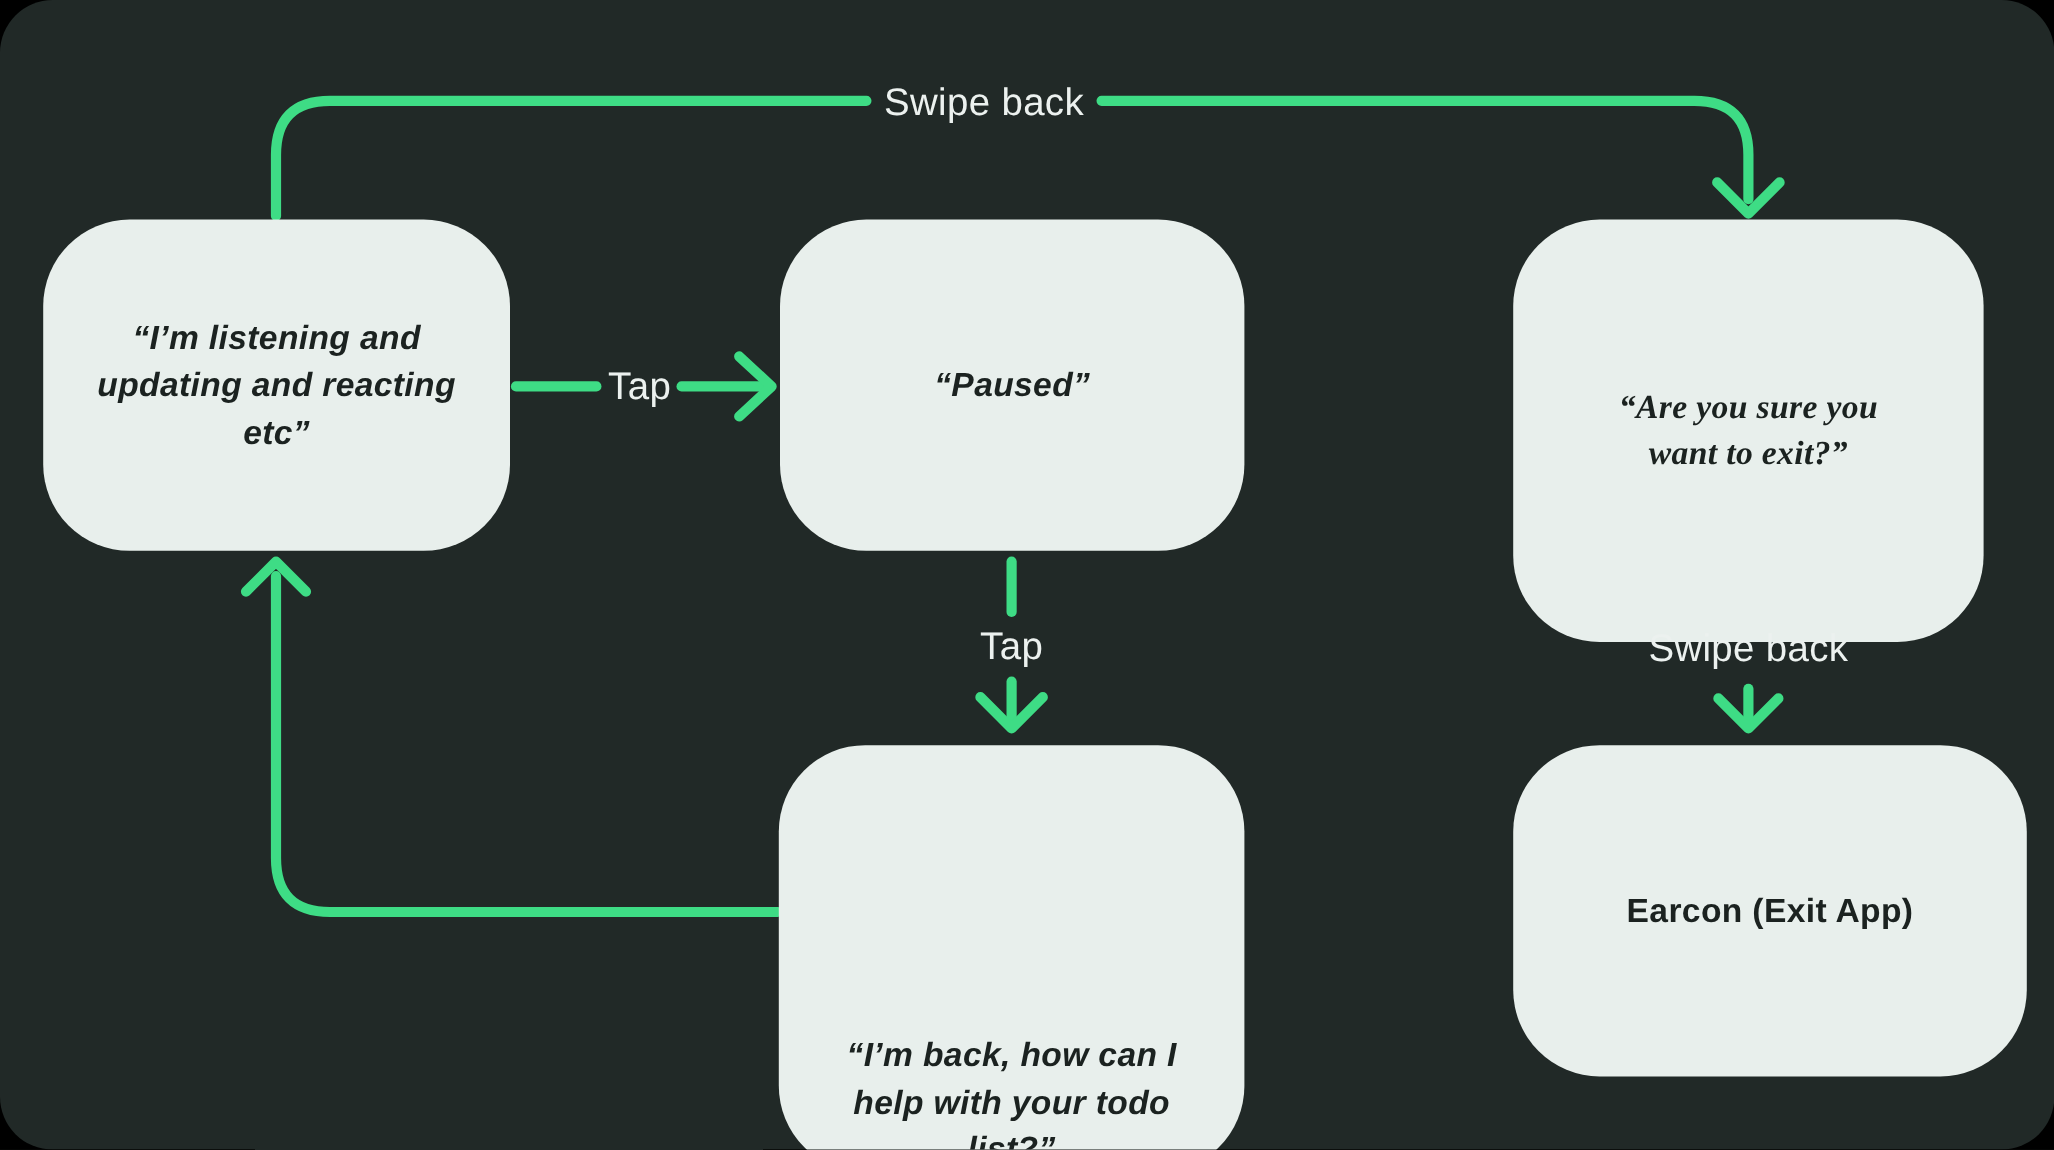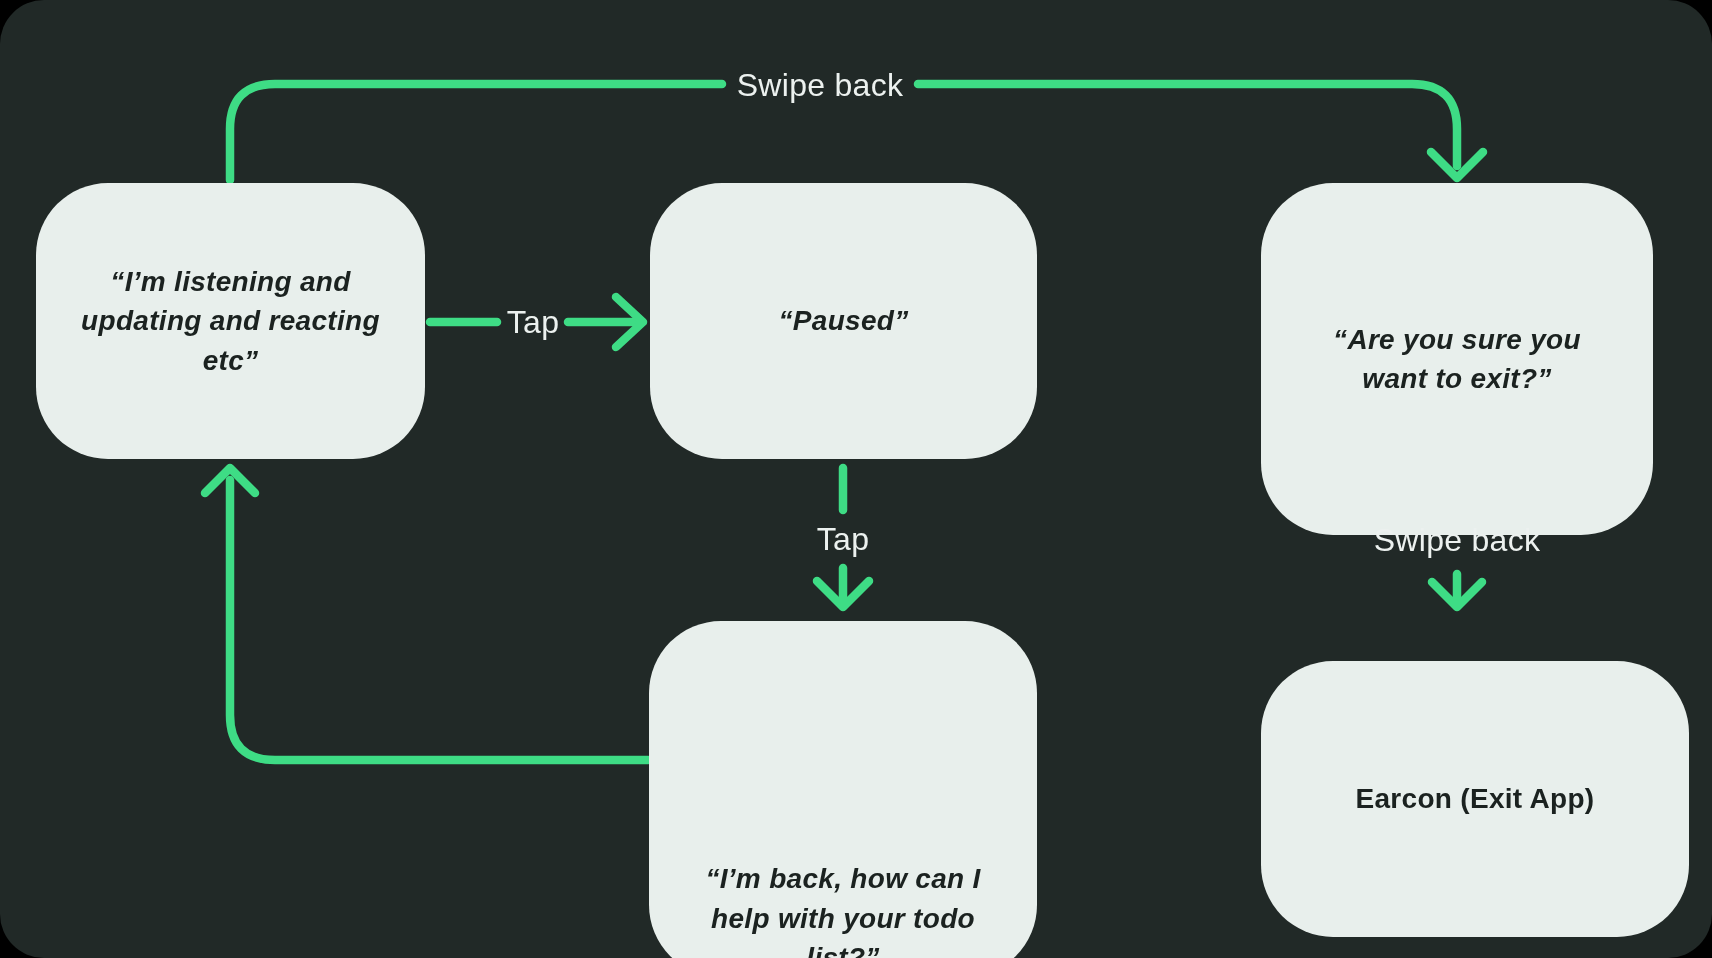--- a/index.html
+++ b/index.html
@@ -59,23 +59,23 @@
     transform: translate(-50%, -50%);
     color: var(--label-text);
     font-size: 32px;
     font-weight: normal;
     letter-spacing: 0.3px;
     white-space: nowrap;
   }
   
   #node-listening    { left: 36px;   top: 183px; width: 389px; height: 276px; }
   #node-paused       { left: 650px;  top: 183px; width: 387px; height: 276px; }
-  #node-exit-confirm { left: 1261px; top: 183px; width: 392px; height: 352px; }
+  #node-exit-confirm { left: 1261px; top: 183px; width: 392px; height: 352px; font-family: Liberation Serif, serif; }
   #node-back-helping { left: 649px;  top: 621px; width: 388px; height: 356px; align-items: flex-end; }
-  #node-earcon-exit  { left: 1261px; top: 621px; width: 428px; height: 276px; margin-top: 40px; }
+  #node-earcon-exit  { left: 1261px; top: 621px; width: 428px; height: 276px; }
   
   #label-swipe-back-top  { left: 820px;  top: 85px;  }
   #label-tap-right       { left: 533px;  top: 322px; }
   #label-tap-down        { left: 843px;  top: 539px; }
   #label-swipe-back-down { left: 1457px; top: 540px; }
 </style>
 </head>
 <body>
 
 <div class="panel">

